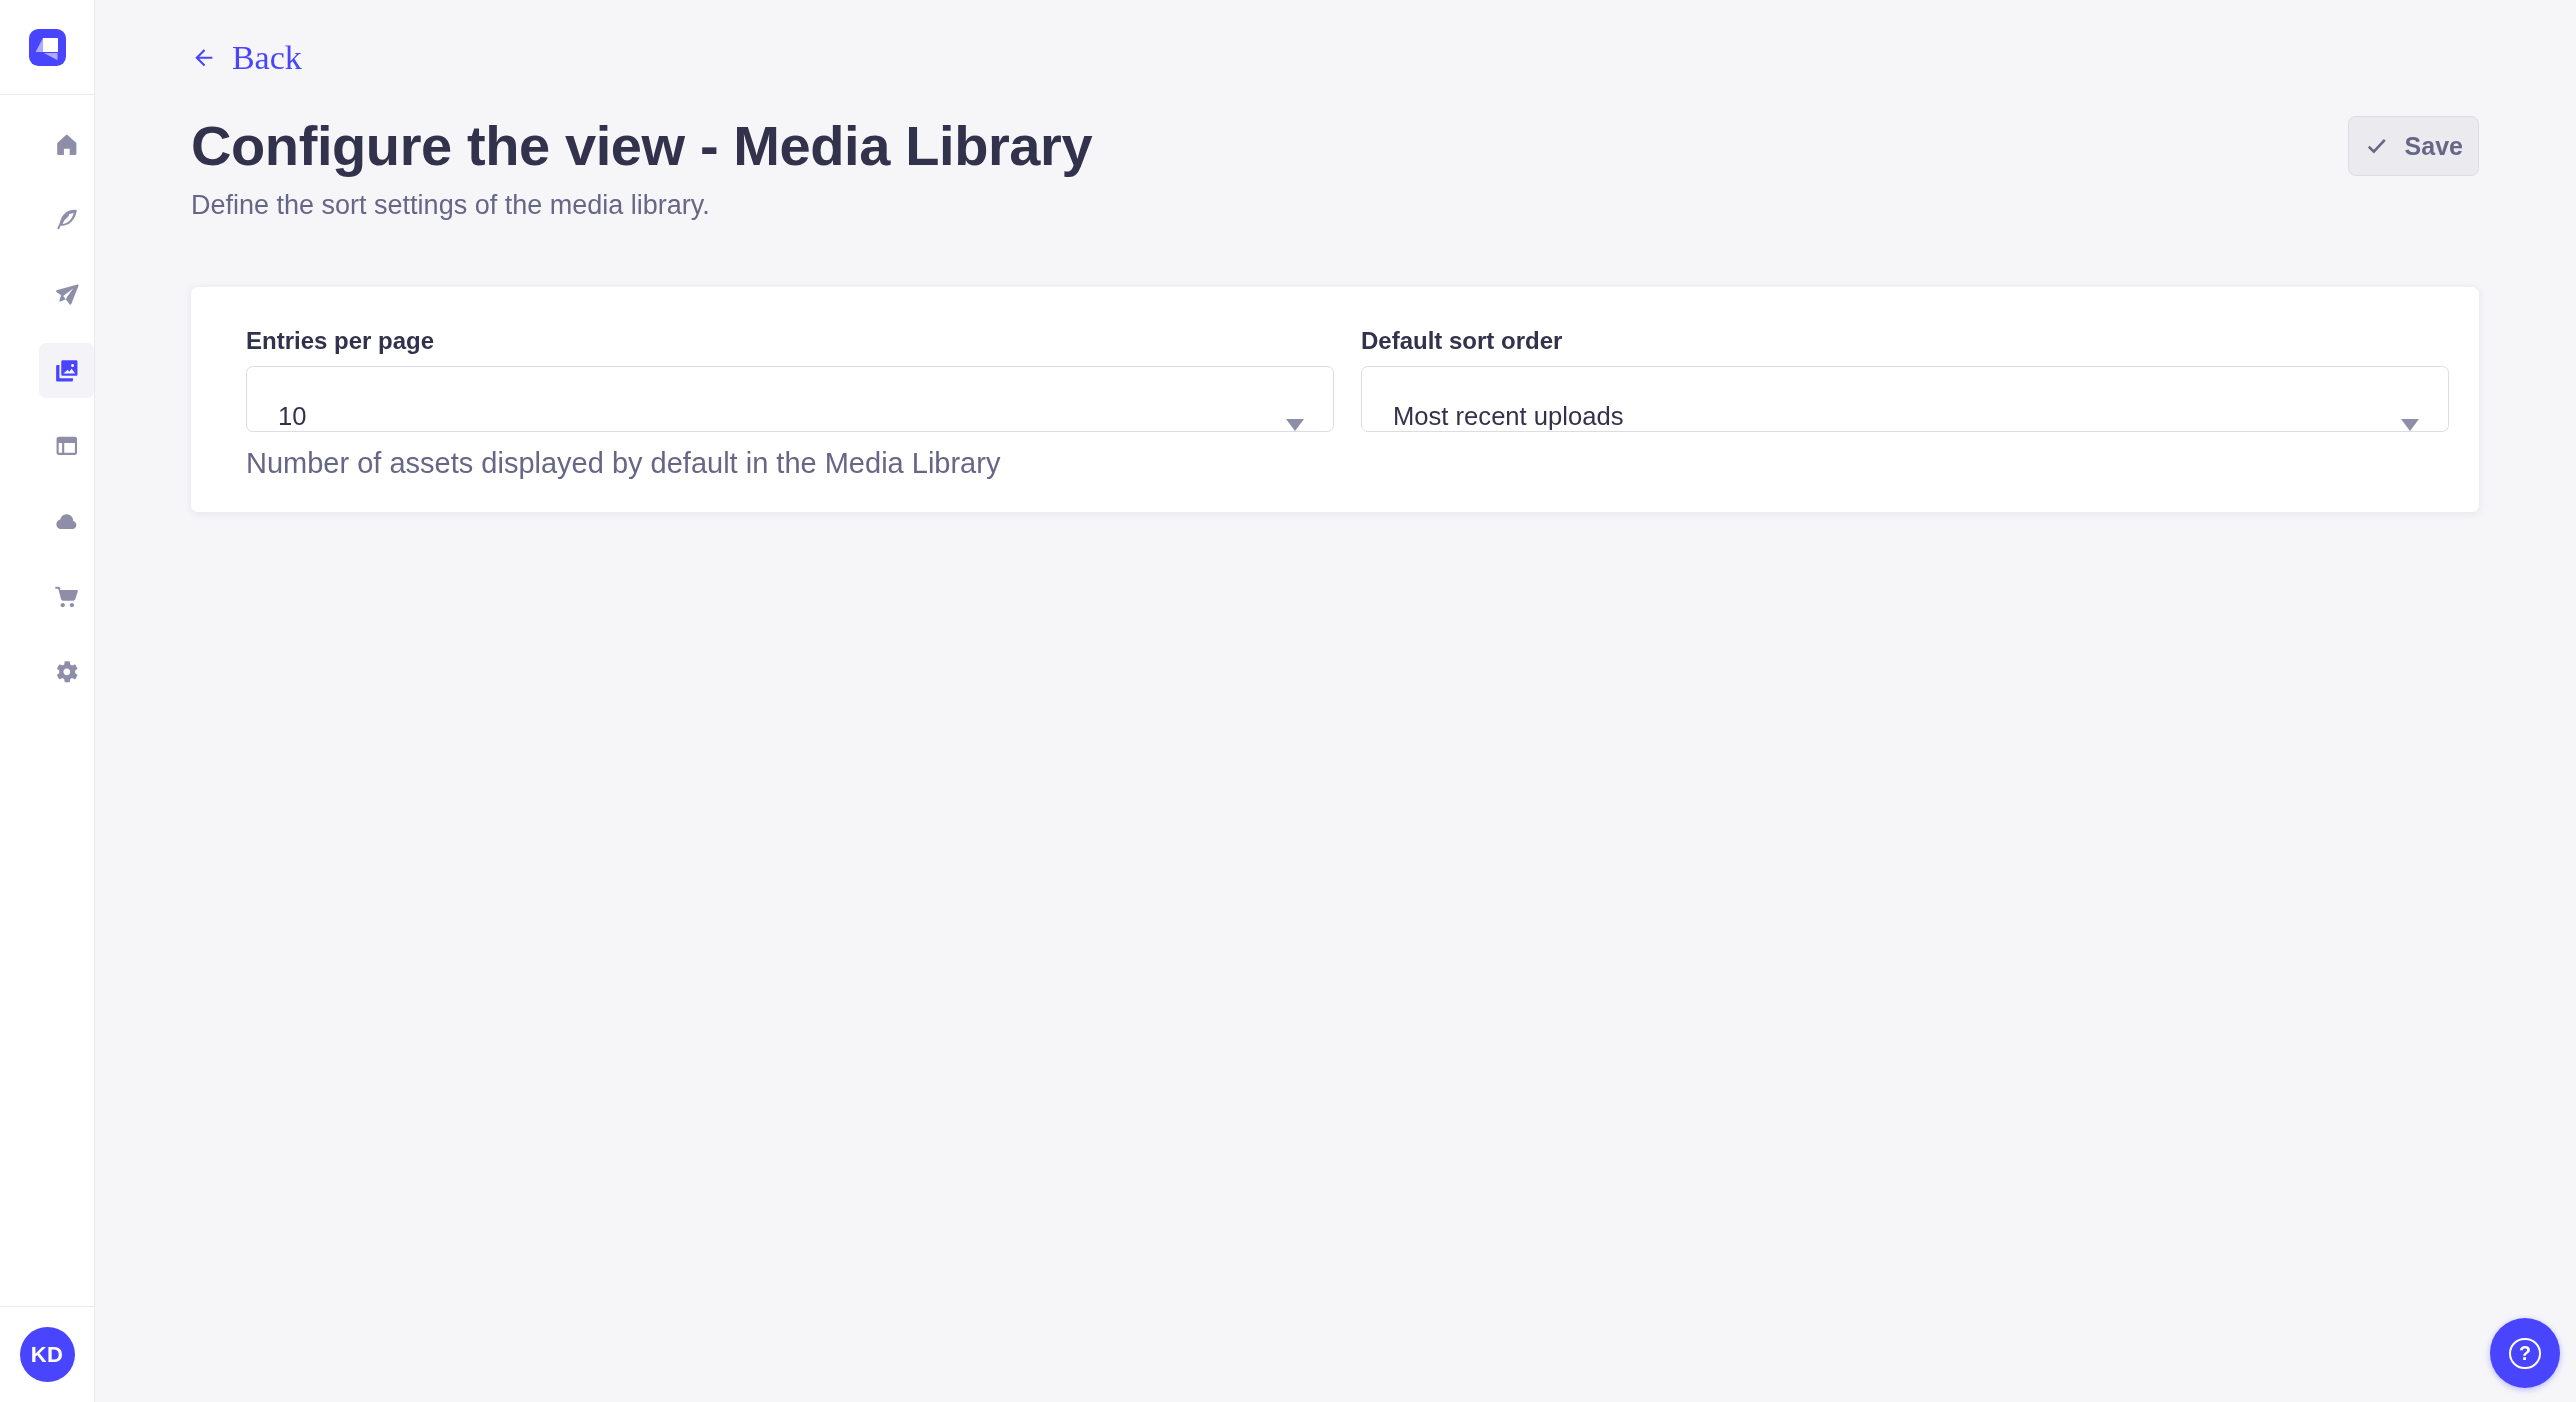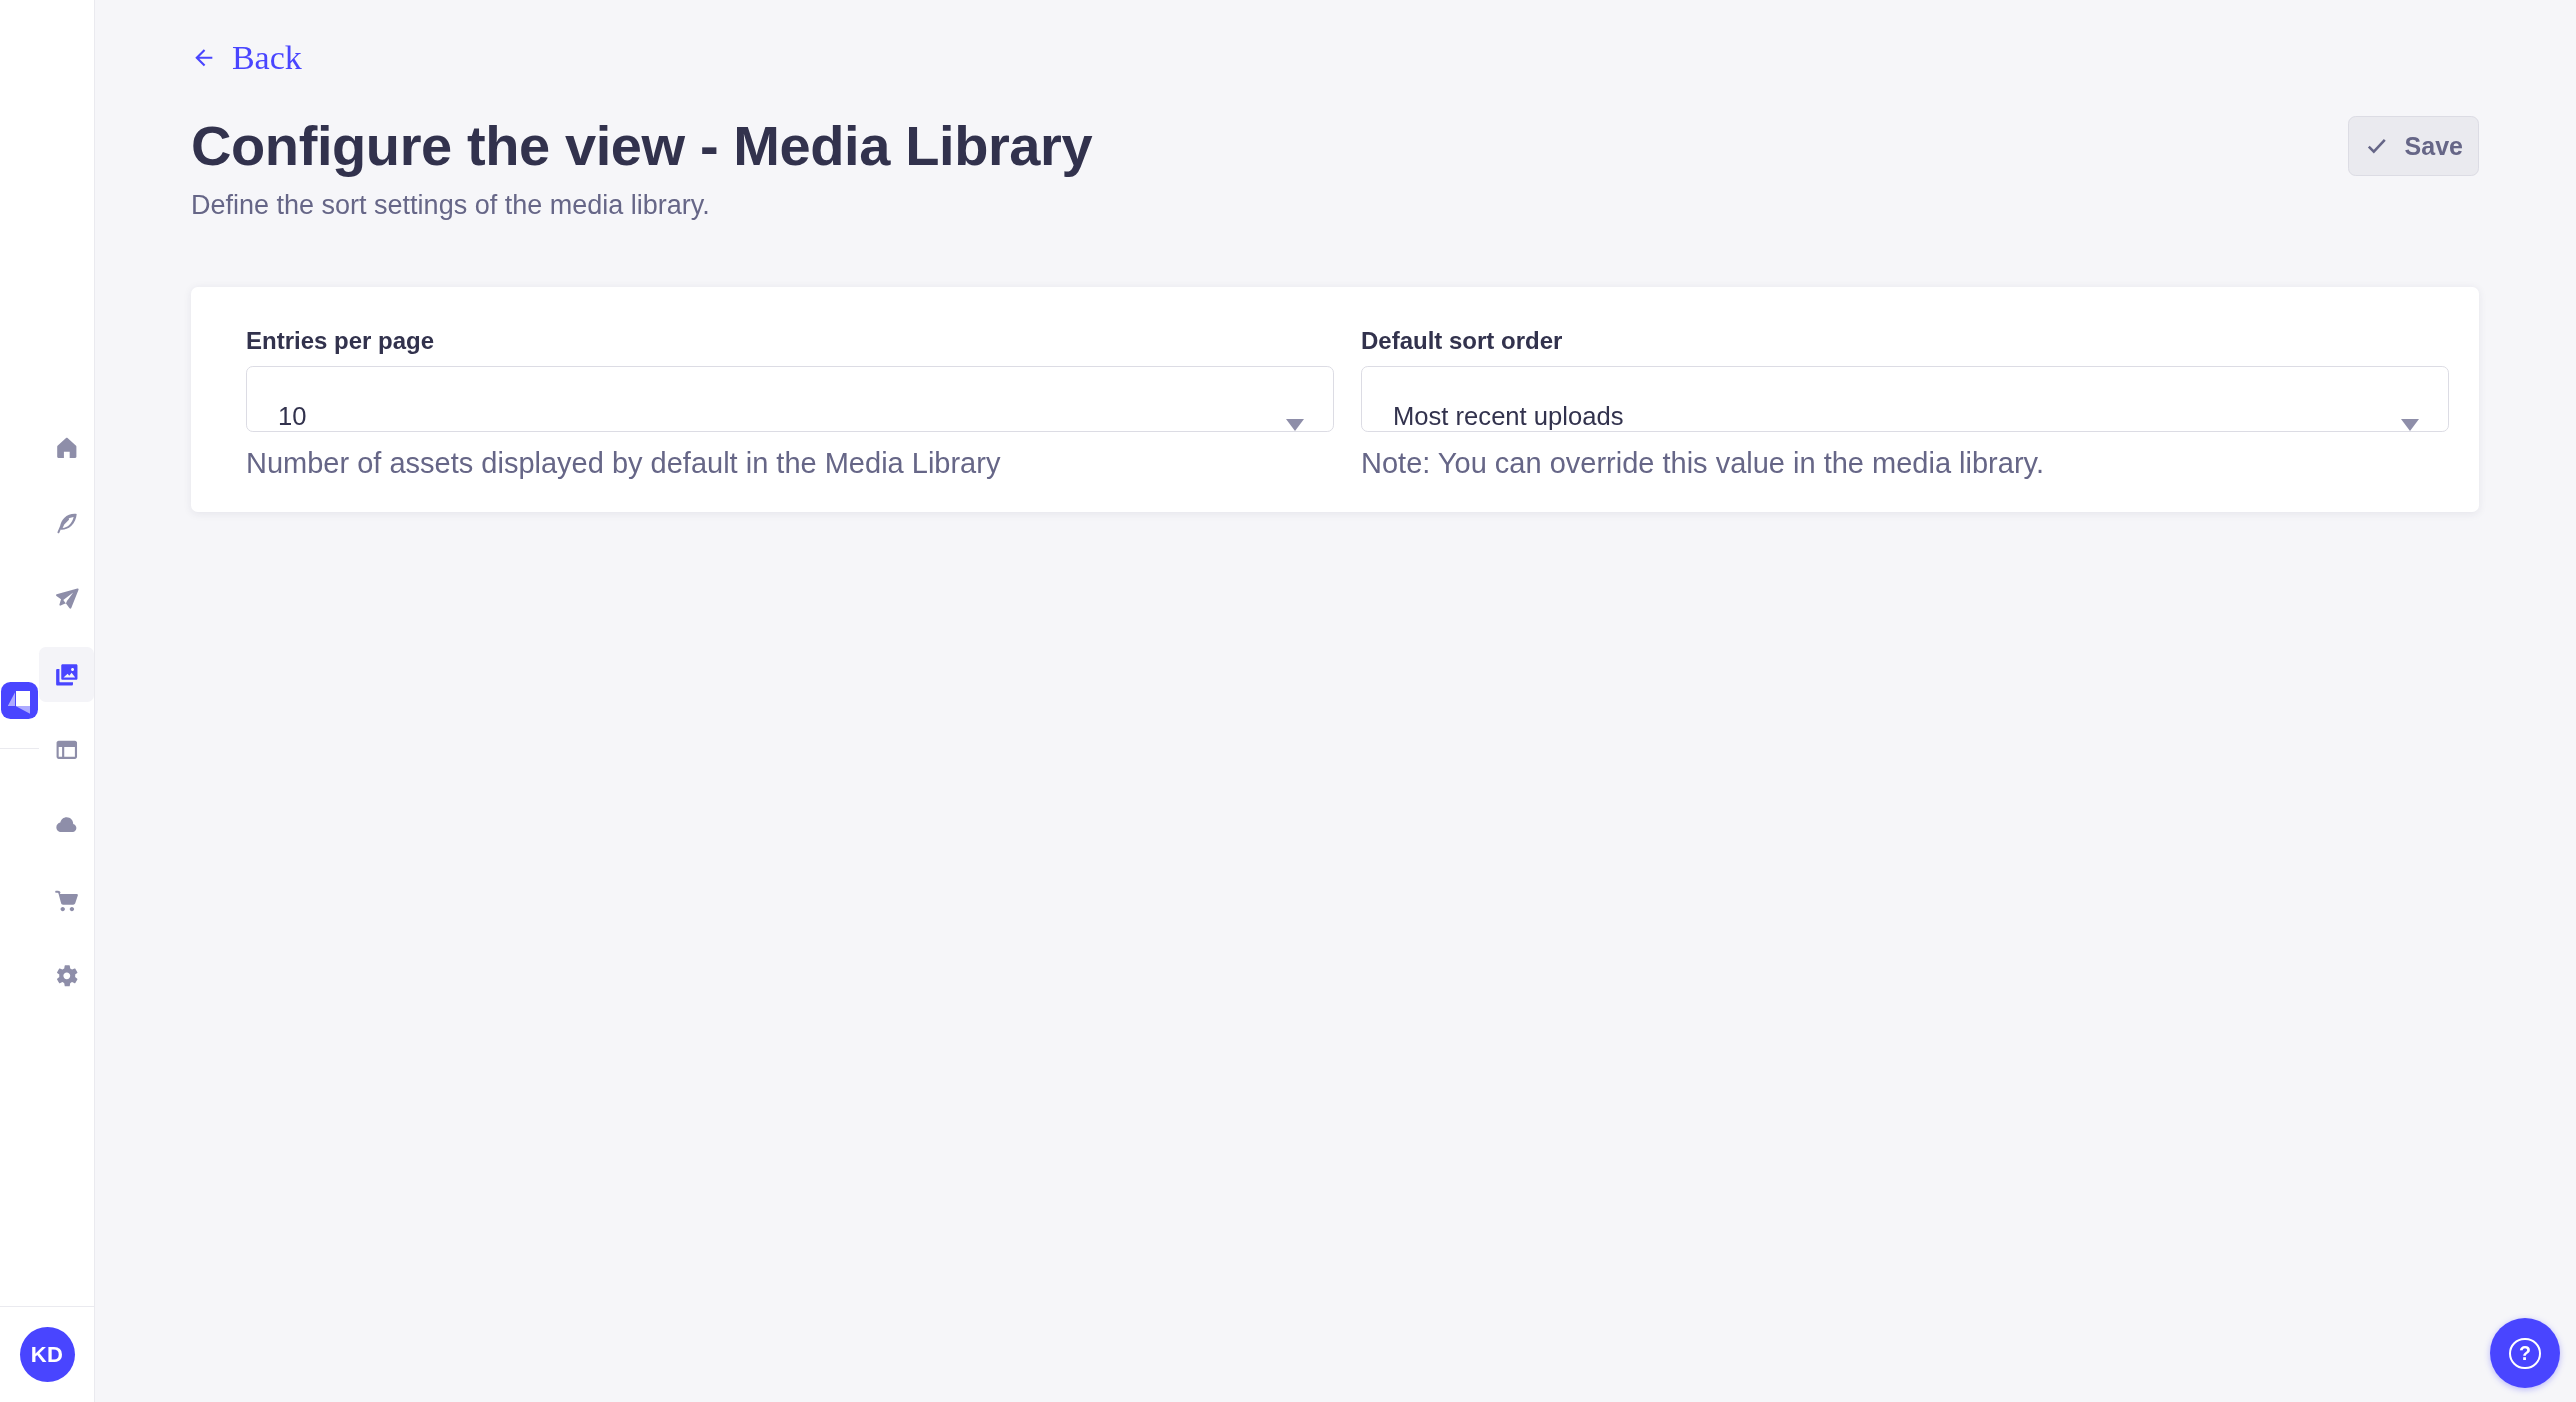--- a/index.html
+++ b/index.html
@@ -10,21 +10,21 @@
     position: relative;
     overflow: hidden;
   }
 
   
   .sidebar {
     position: absolute; left: 0; top: 0; bottom: 0;
     width: 95px;
     background: #ffffff;
     border-right: 1.7px solid #eaeaef;
-    display: flex; flex-direction: row; align-items: center;
+    display: flex; flex-direction: column; align-items: flex-end;
   }
   .logo-wrap {
     width: 100%; height: 95px;
     display: flex; align-items: center; justify-content: center;
     border-bottom: 1.7px solid #eaeaef;
   }
   .logo {
     width: 37px; height: 37px; border-radius: 9.4px;
     background: #4945ff; position: relative; cursor: pointer;
   }
@@ -228,21 +228,20 @@
         </div>
         <p class="hint">Number of assets displayed by default in the Media Library</p>
       </div>
 
       <div class="field">
         <label class="field-label">Default sort order</label>
         <div class="select">
           <span class="select-value">Most recent uploads</span>
           <span class="caret"></span>
         </div>
-        <p class="hint">Note: You can override this value in the media library.</p>
       </div>
 
     </div>
   </section>
 </main>
 
 <button class="help-fab">
   <span class="help-ring">?</span>
 </button>
 

